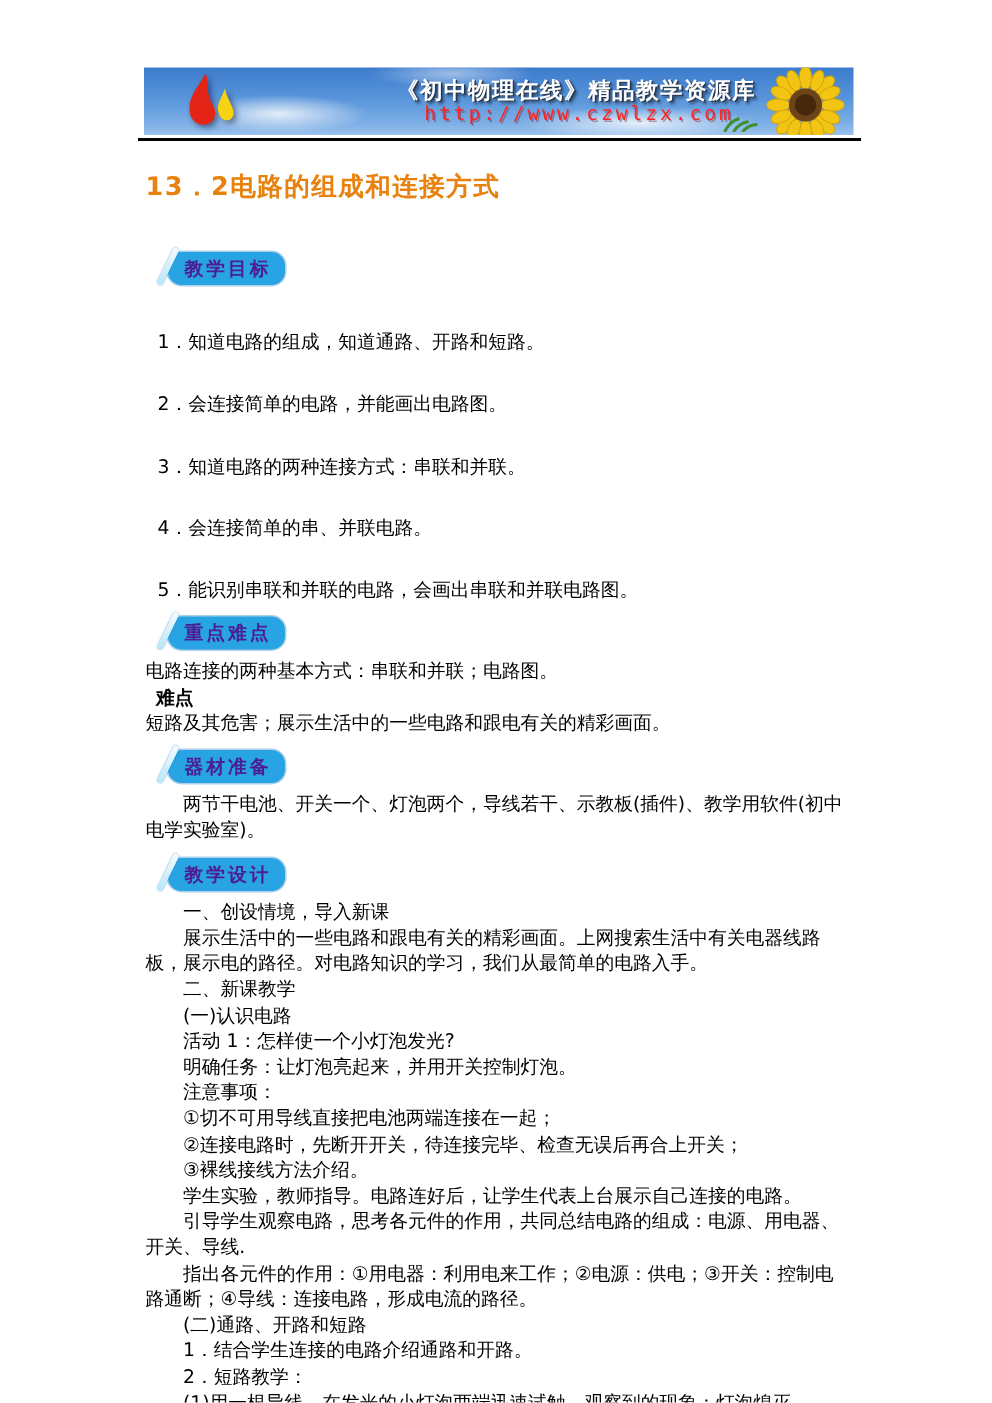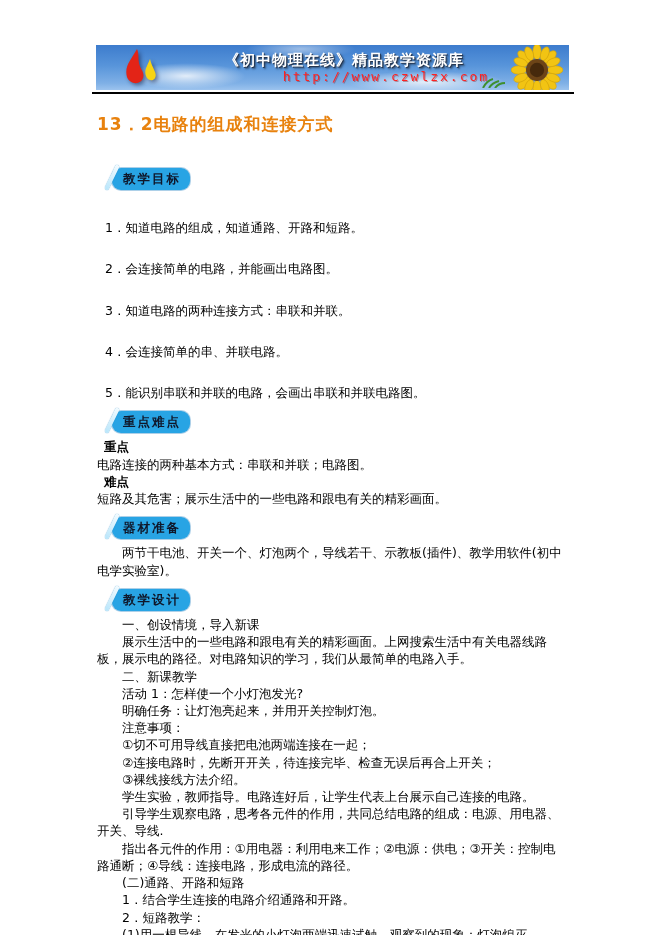--- a/index.html
+++ b/index.html
@@ -23,21 +23,21 @@
     background:linear-gradient(180deg,#3d7ccd 0%,#5794da 45%,#7fb0e6 85%,#9cc3ee 100%);
     overflow:hidden;
   }
   .cloud{position:absolute;border-radius:50%;
     background:radial-gradient(ellipse at center,rgba(255,255,255,.8) 0%,rgba(255,255,255,0) 70%);}
   .cloud.c1{left:30px;top:18px;width:120px;height:26px;}
   .cloud.c2{left:250px;top:26px;width:160px;height:22px;}
   .cloud.c3{left:150px;top:-6px;width:110px;height:20px;opacity:.6;}
   .logo{position:absolute;left:26px;top:3px;filter:drop-shadow(2px 2px 2px rgba(0,0,30,.45));}
   .site-title{
-    position:absolute;left:128px;top:6px;width:320px;
+    position:absolute;left:128px;top:6px;width:320px;text-align:center;
     color:#ffffff;font-weight:bold;font-size:15px;letter-spacing:1px;
     text-shadow:1px 1px 0 #26364f,2px 2px 2px rgba(0,0,0,.5);
     white-space:nowrap;
   }
   .site-url{
     position:absolute;left:150px;top:24px;width:280px;text-align:center;
     color:var(--url-red);font-weight:normal;font-size:13px;letter-spacing:2px;
     font-family:"DejaVu Sans Mono","Liberation Mono",monospace;
     text-shadow:1px 1px 0 rgba(120,0,0,.35);white-space:nowrap;text-decoration:none;
   }
@@ -57,21 +57,21 @@
 
   
   .content{
     position:absolute;left:97px;top:155px;width:468px;
     font-size:12.5px;line-height:17.2px;
   }
   .badge{
     display:inline-block;position:relative;
     margin:10px 0 5px 15px;padding:2px 9px 3px 11px;
     background:var(--badge-blue);border-radius:9px;
-    font-weight:bold;font-size:12.5px;letter-spacing:2px;color:#0f172a;
+    font-weight:bold;font-size:12.5px;letter-spacing:2px;color:#4c1d95;
     box-shadow:0 0 0 1px rgba(20,120,190,.35);
   }
   .badge .pen{
     position:absolute;left:-2px;top:-4px;width:4px;height:27px;
     background:linear-gradient(180deg,#f2fbff,#b9e6fb);
     transform:rotate(26deg);border-radius:2px;
     box-shadow:0 0 1px #0e7cc0;
   }
   .badge-gap-top{margin-top:13px;}
   .goal-item{margin-left:8px;margin-top:24px;}
@@ -145,21 +145,20 @@
   <div class="goal-item">3．知道电路的两种连接方式：串联和并联。</div>
   <div class="goal-item">4．会连接简单的串、并联电路。</div>
   <div class="goal-item">5．能识别串联和并联的电路，会画出串联和并联电路图。</div>
 
   <div>
     <span class="badge">
       <span class="pen"></span>
       <span>重点难点</span>
     </span>
   </div>
-  <div class="kp-label">重点</div>
   <div class="kp-text">电路连接的两种基本方式：串联和并联；电路图。</div>
   <div class="kp-label">难点</div>
   <div class="kp-text">短路及其危害；展示生活中的一些电路和跟电有关的精彩画面。</div>
 
   <div>
     <span class="badge">
       <span class="pen"></span>
       <span>器材准备</span>
     </span>
   </div>
@@ -167,20 +166,21 @@
 
   <div>
     <span class="badge">
       <span class="pen"></span>
       <span>教学设计</span>
     </span>
   </div>
   <p class="para">一、创设情境，导入新课</p>
   <p class="para">展示生活中的一些电路和跟电有关的精彩画面。上网搜索生活中有关电器线路板，展示电的路径。对电路知识的学习，我们从最简单的电路入手。</p>
   <p class="para">二、新课教学</p>
+  <p class="para">(一)认识电路</p>
   <p class="para">活动 1：怎样使一个小灯泡发光?</p>
   <p class="para">明确任务：让灯泡亮起来，并用开关控制灯泡。</p>
   <p class="para">注意事项：</p>
   <p class="para">①切不可用导线直接把电池两端连接在一起；</p>
   <p class="para">②连接电路时，先断开开关，待连接完毕、检查无误后再合上开关；</p>
   <p class="para">③裸线接线方法介绍。</p>
   <p class="para">学生实验，教师指导。电路连好后，让学生代表上台展示自己连接的电路。</p>
   <p class="para">引导学生观察电路，思考各元件的作用，共同总结电路的组成：电源、用电器、开关、导线.</p>
   <p class="para">指出各元件的作用：①用电器：利用电来工作；②电源：供电；③开关：控制电路通断；④导线：连接电路，形成电流的路径。</p>
   <p class="para">(二)通路、开路和短路</p>

